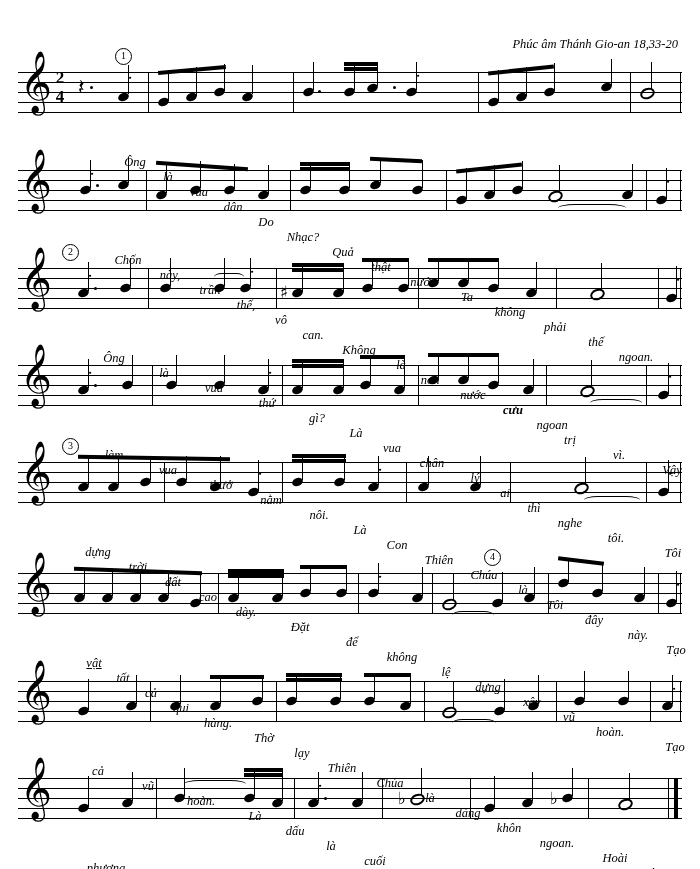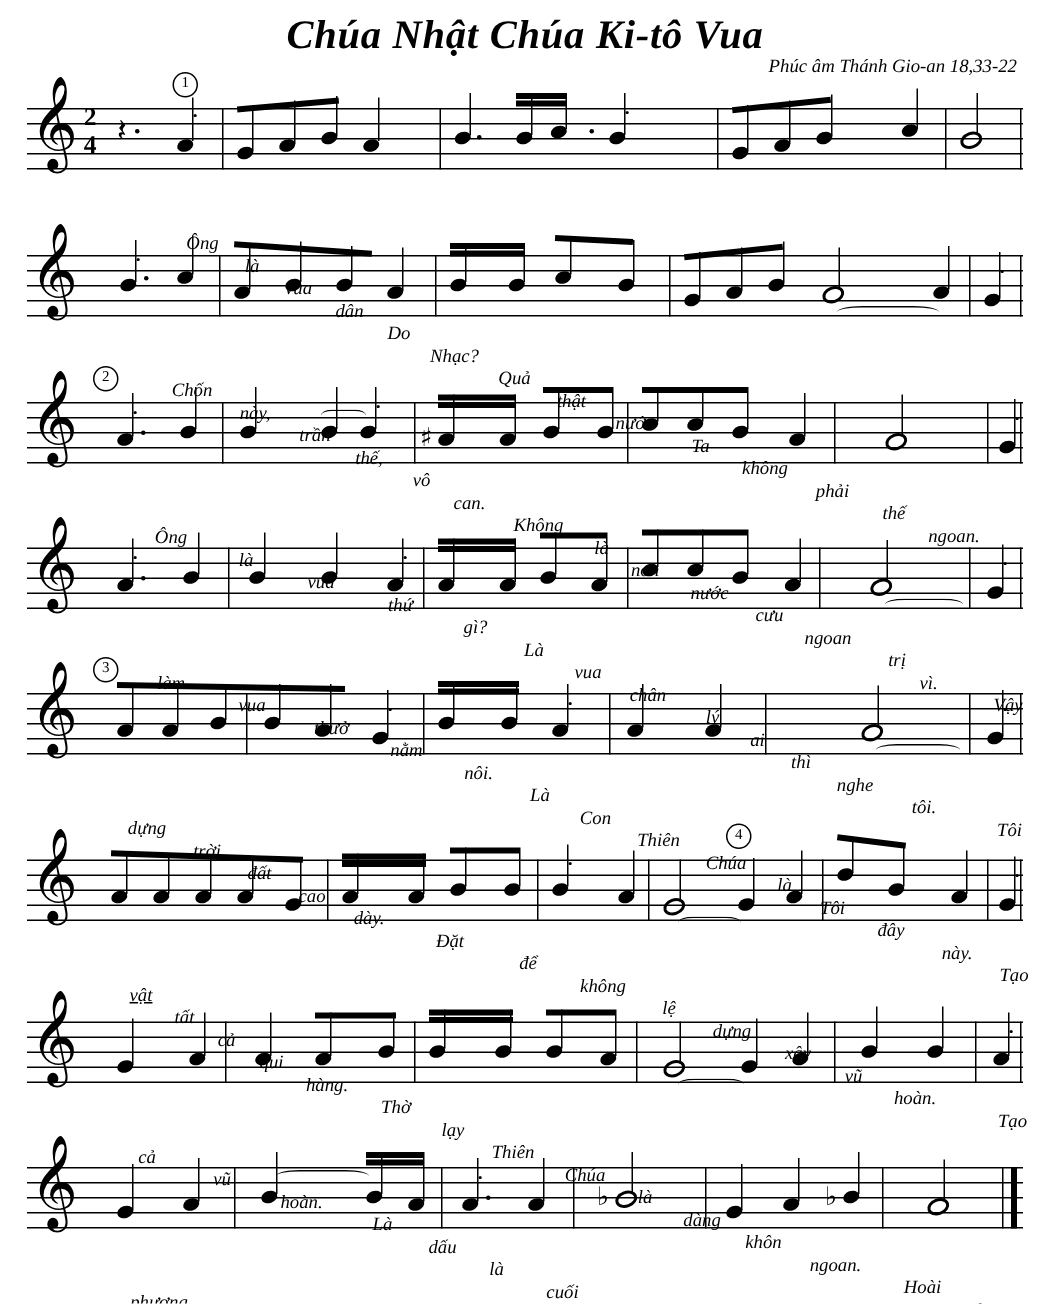--- a/index.html
+++ b/index.html
@@ -108,24 +108,23 @@
     font-style:italic;
     white-space:pre;
   }
   .lyric{position:absolute;transform:translateX(-50%);}
 </style>
 </head>
 <body>
 
 <div class="sheet">
 
-  <div class="title">Chúa Nhật Chúa Ki-tô Vua</div>
 
   <div class="credits">
-    <div>Phúc âm Thánh Gio-an 18,33-22</div>
+    <div>Phúc âm Thánh Gio-an 18,33-20</div>
   </div>
 
   <div class="system" style="top:72px;">
     <div class="staff">
       <div class="line l0"></div>
         <div class="line l1"></div>
         <div class="line l2"></div>
         <div class="line l3"></div>
         <div class="line l4"></div>
     </div>
@@ -325,23 +324,23 @@
       <span class="lyric" style="left:110px;">Chốn</span>
       <span class="lyric" style="left:152px;">này,</span>
       <span class="lyric" style="left:192px;">trần</span>
       <span class="lyric" style="left:228px;">thế,</span>
       <span class="lyric" style="left:263px;">vô</span>
       <span class="lyric" style="left:295px;">can.</span>
       <span class="lyric" style="left:341px;">Không</span>
       <span class="lyric" style="left:383px;">là</span>
       <span class="lyric" style="left:412px;">non</span>
       <span class="lyric" style="left:455px;">nước</span>
-      <span class="lyric" style="left:495px;">cưu</span>
+      <span class="lyric" style="left:495px;font-weight:bold;">cưu</span>
       <span class="lyric" style="left:534px;">ngoan</span>
-      <span class="lyric" style="left:580px;">trị</span>
+      <span class="lyric" style="left:552px;">trị</span>
       <span class="lyric" style="left:601px;">vì.</span>
       <span class="lyric" style="left:654px;">Vậy</span>
     </div>
   </div>
 
   <div class="system" style="top:268px;">
     <div class="staff">
       <div class="line l0"></div>
         <div class="line l1"></div>
         <div class="line l2"></div>

